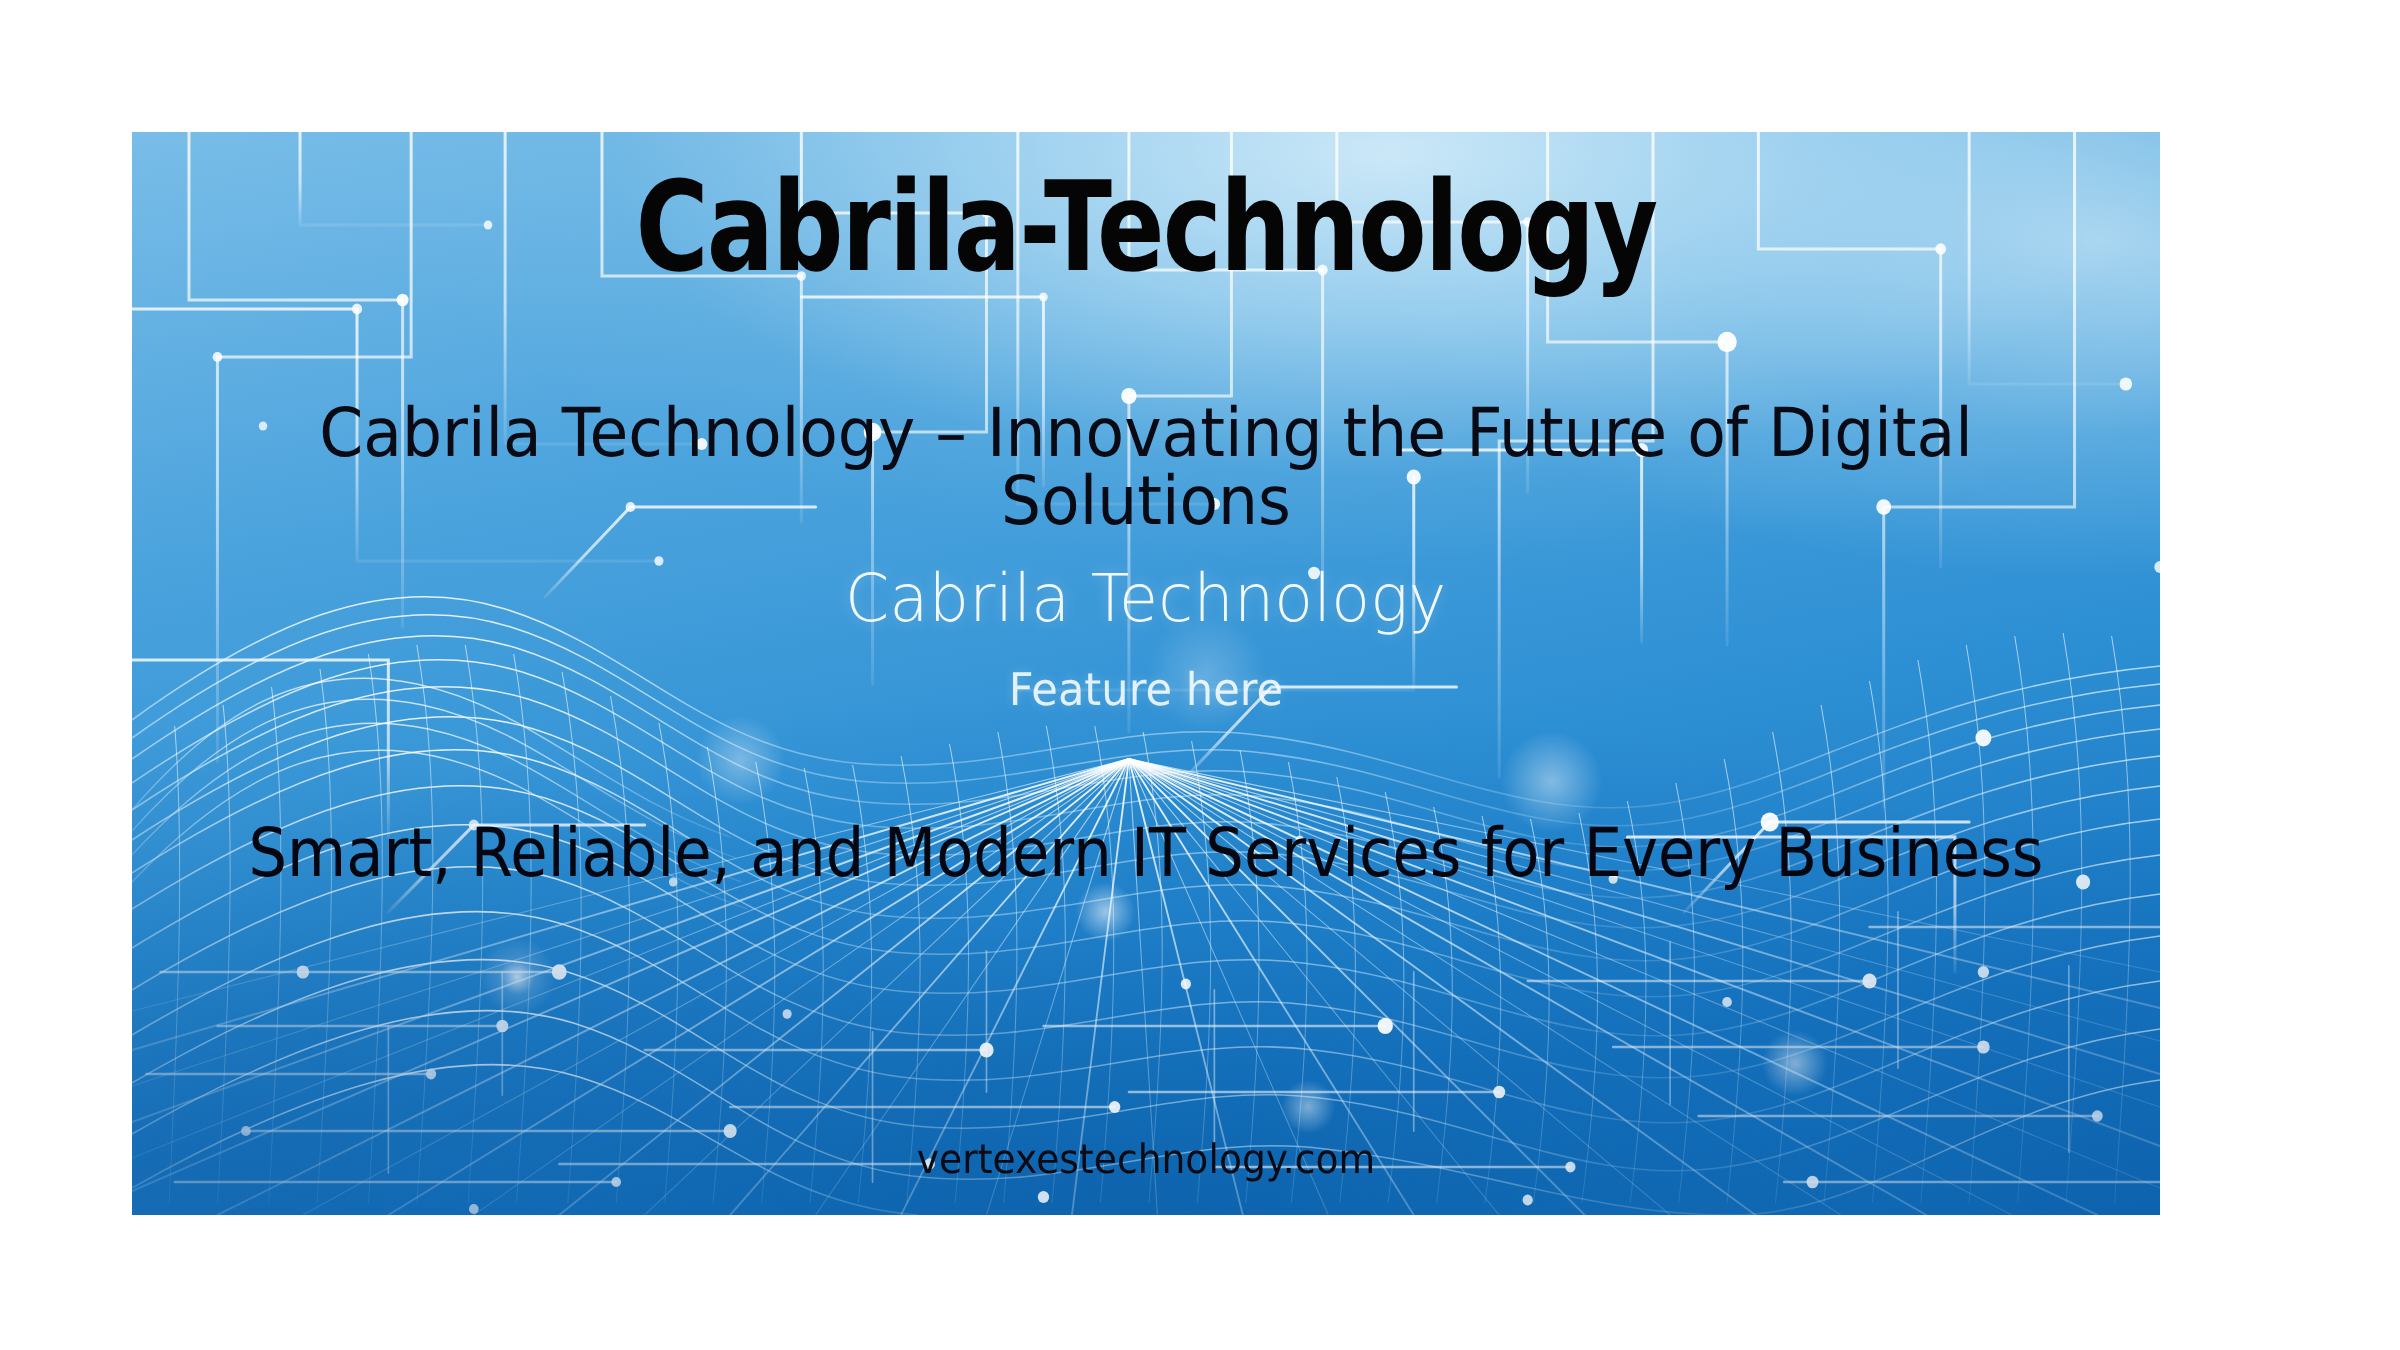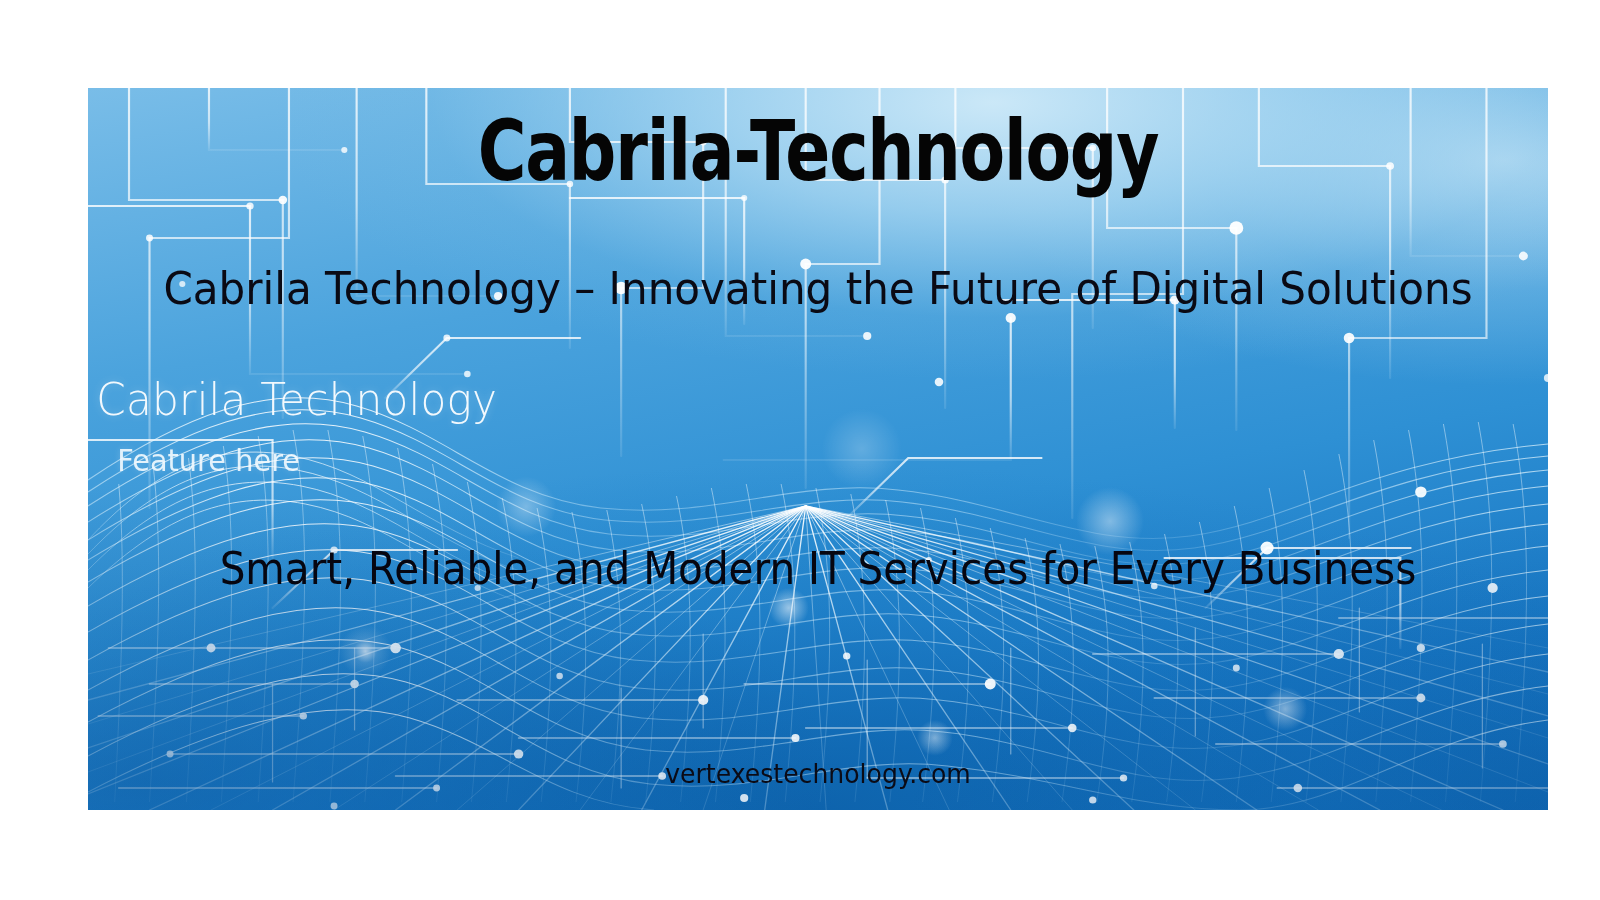--- a/index.html
+++ b/index.html
@@ -19,21 +19,21 @@
     width: 1600px;
     height: 900px;
     background: #ffffff;
   }
 
   
   #banner {
     position: absolute;
     left: 88px;
     top: 88px;
-    width: 1460px;
+    width: 1352px;
     height: 722px;
     overflow: hidden;
     background: #3f9bd9;
   }
 
   .layer {
     position: absolute;
     inset: 0;
     width: 100%;
     height: 100%;
@@ -102,20 +102,21 @@
     line-height: 1;
     color: #0a0a14;
     transform: scaleX(0.935);
   }
 
   #logo-block {
     position: absolute;
     left: 0;
     right: 0;
     top: 288px;
+    text-align: center;
     z-index: 30;
   }
   #logo-name {
     font-family: "DejaVu Sans", sans-serif;
     font-weight: 300;
     font-size: 44px;
     line-height: 1.1;
     letter-spacing: 0.2px;
     color: rgba(255,255,255,0.93);
     text-shadow: 0 0 9px rgba(255,255,255,0.28);

